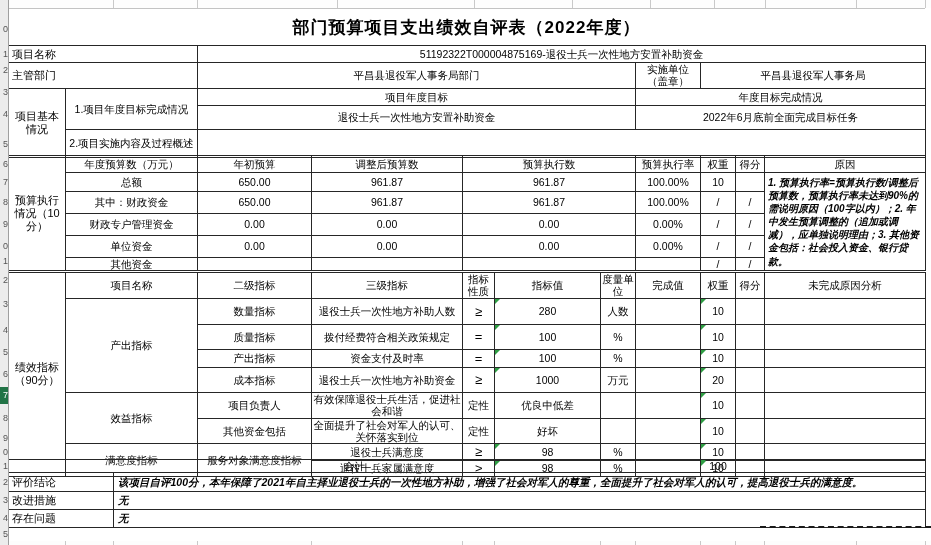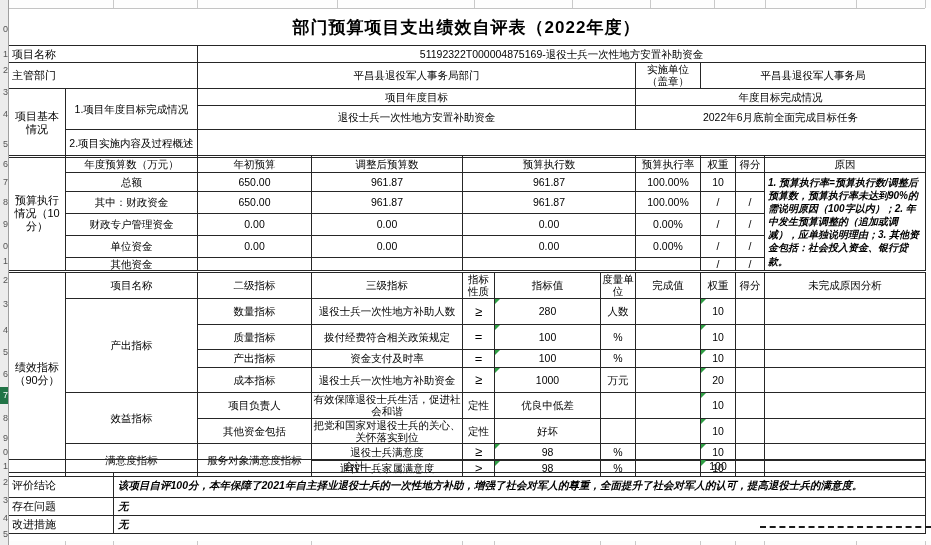--- a/index.html
+++ b/index.html
@@ -303,21 +303,21 @@
       <td>定性</td>
       <td>优良中低差</td>
       <td></td>
       <td></td>
       <td><i class="tri"></i>10</td>
       <td></td>
       <td></td>
     </tr>
     <tr style="height:22px">
       <td>其他资金包括</td>
-      <td>把党和国家对退役士兵的关心、关怀落实到位</td>
+      <td>全面提升了社会对军人的认可、关怀落实到位</td>
       <td>定性</td>
       <td>好坏</td>
       <td></td>
       <td></td>
       <td><i class="tri"></i>10</td>
       <td></td>
       <td></td>
     </tr>
     <tr style="height:13px">
       <td rowspan="2">满意度指标</td>
@@ -360,32 +360,32 @@
     </tr>
   </tbody>
     </table>
 
   <table id="t-summary" style="top:472px;">
     <colgroup>
         <col style="width:105px">
         <col style="width:812px">
       </colgroup>
     <tbody>
-        <tr style="height:25px">
+        <tr style="height:19px">
       <td class="lbl">评价结论</td>
       <td class="ital">该项目自评100分，本年保障了2021年自主择业退役士兵的一次性地方补助，增强了社会对军人的尊重，全面提升了社会对军人的认可，提高退役士兵的满意度。</td>
+    </tr>
+    <tr style="height:18px">
+      <td class="lbl">改进措施</td>
+      <td class="ital">无</td>
     </tr>
     <tr style="height:18px">
       <td class="lbl">存在问题</td>
       <td class="ital">无</td>
     </tr>
-    <tr style="height:18px">
-      <td class="lbl">改进措施</td>
-      <td class="ital">无</td>
-    </tr>
   </tbody>
     </table>
 
   <table id="t-sign" style="top:557px;font-weight:bold;">
     <colgroup>
         <col style="width:490px">
         <col style="width:427px">
       </colgroup>
     <tbody>
         <tr style="height:14px">

